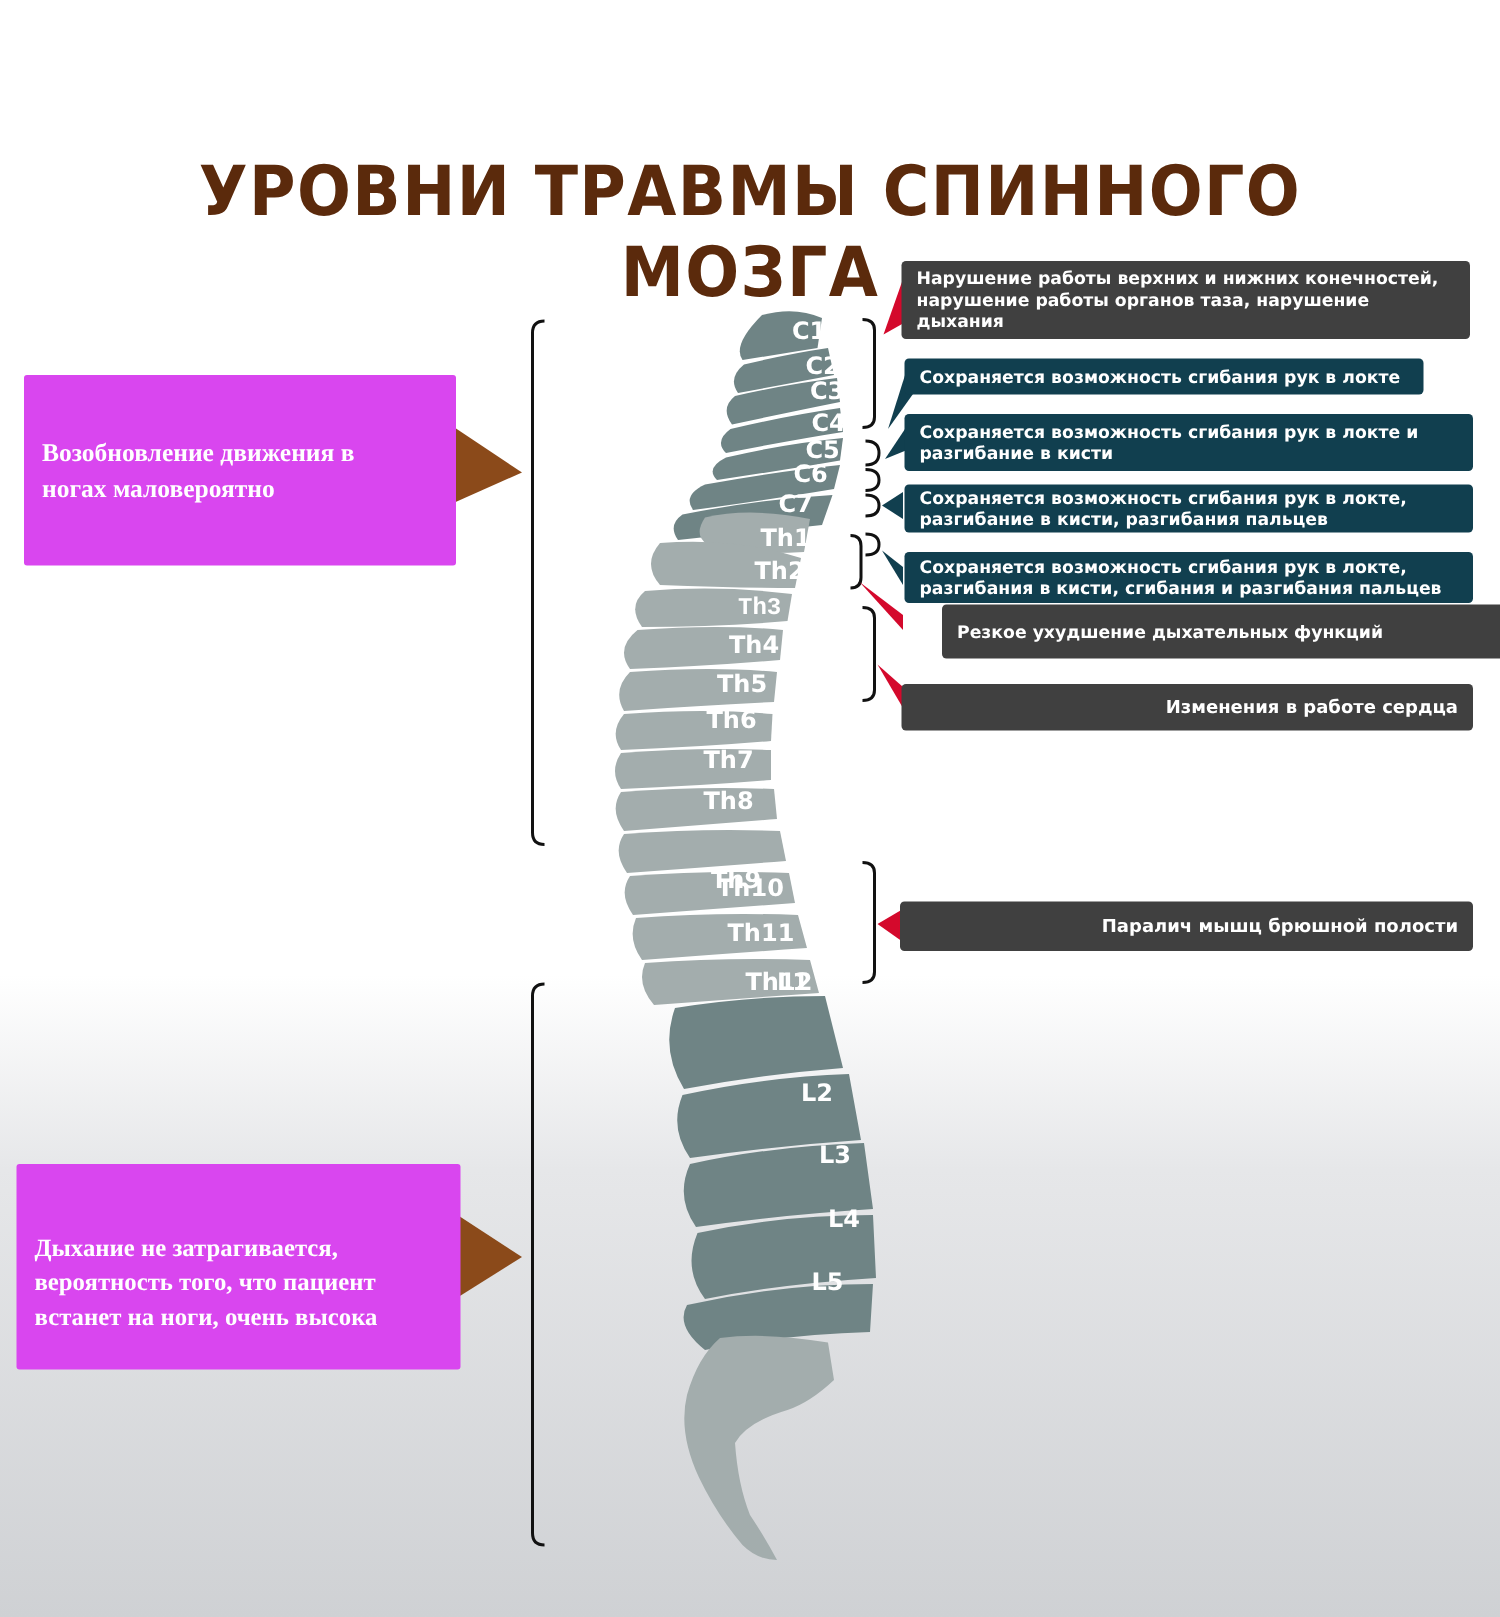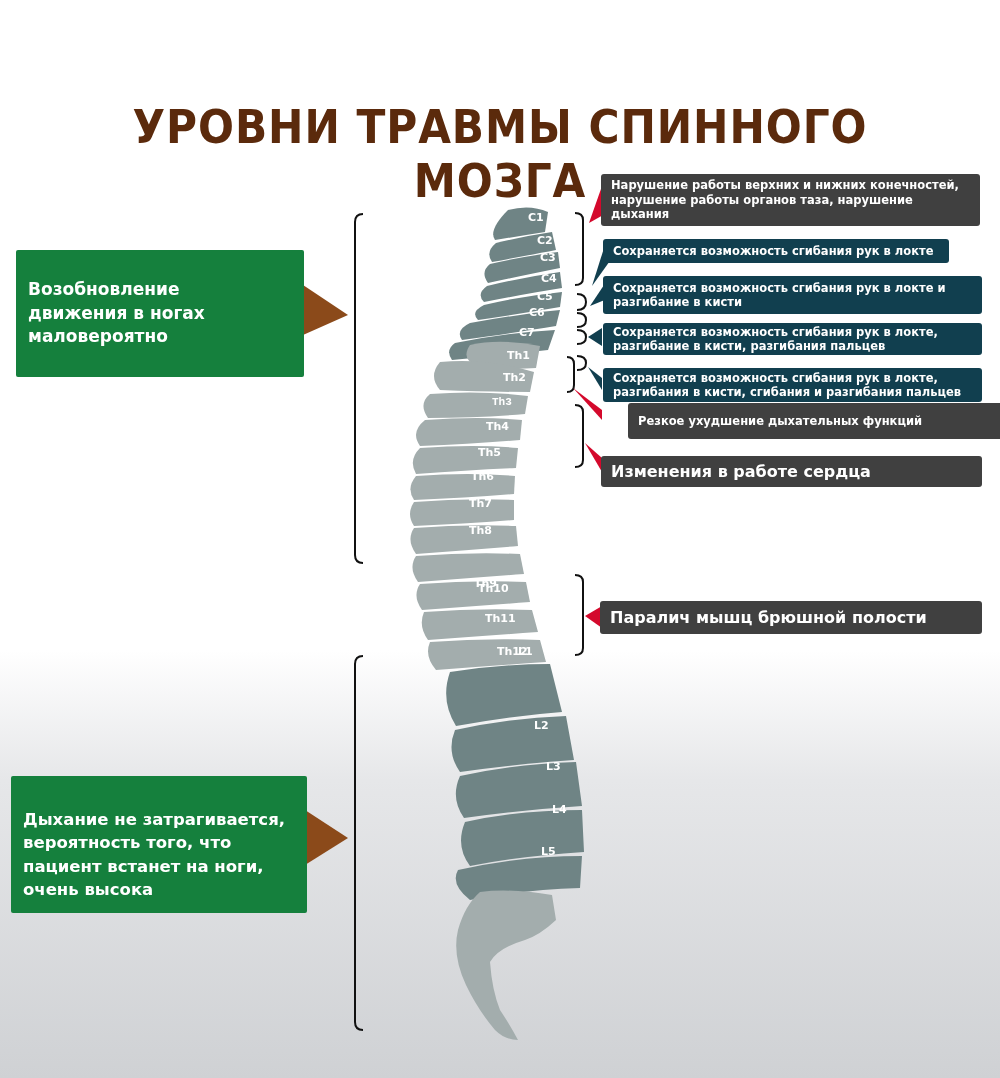--- a/index.html
+++ b/index.html
@@ -18,26 +18,26 @@
   .spine { position: absolute; left: 0; top: 0; width: 1000px; height: 1078px; }
   .brace { position: absolute; }
   .callout {
     position: absolute; color: #fff; font-weight: bold;
     border-radius: 3px; display: flex; align-items: center;
     padding: 0 10px; line-height: 1.25;
   }
   .callout.red { background: #404040; }
   .callout.teal { background: #113f4f; }
   .callout.brown {
-    background: #15803d; font-size: 17px; padding: 0 12px; line-height: 1.4; border-radius: 2px;
+    background: #d946ef; font-size: 17px; padding: 0 12px; line-height: 1.4; border-radius: 2px; font-family: Liberation Serif, serif;
   }
   .small { font-size: 11.5px; }
-  .big { font-size: 16px; }
+  .big { font-size: 12px; justify-content: flex-end; }
   .vlabel {
-    position: absolute; font-weight: bold; color: #ffffff; font-size: 11px;
+    position: absolute; font-weight: bold; color: #ffffff; font-size: 16px;
   }
 </style>
 </head>
 <body>
 
 <div class="title">УРОВНИ ТРАВМЫ СПИННОГО МОЗГА</div>
 
 <svg class="spine" viewBox="0 0 1000 1078" xmlns="http://www.w3.org/2000/svg">
 
   <g fill="#6f8485">

